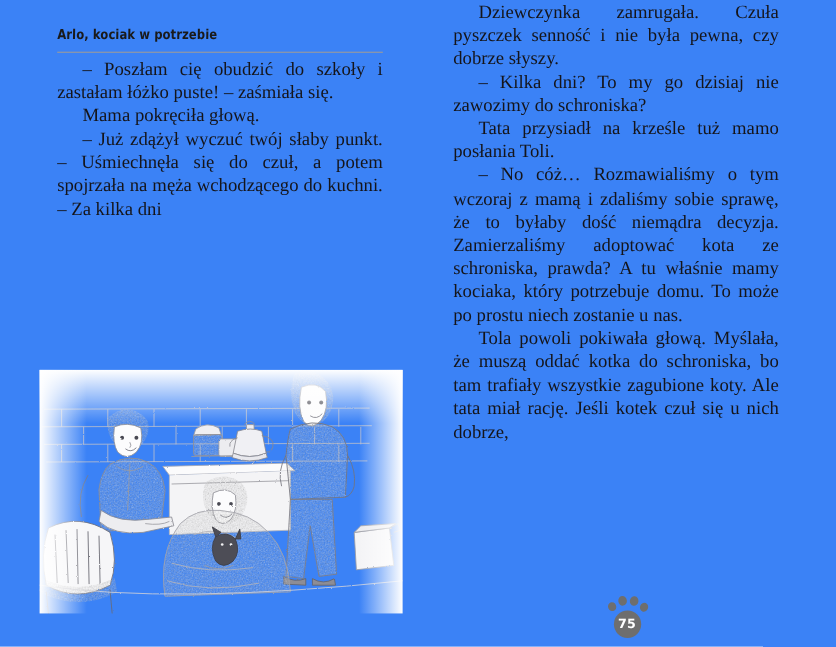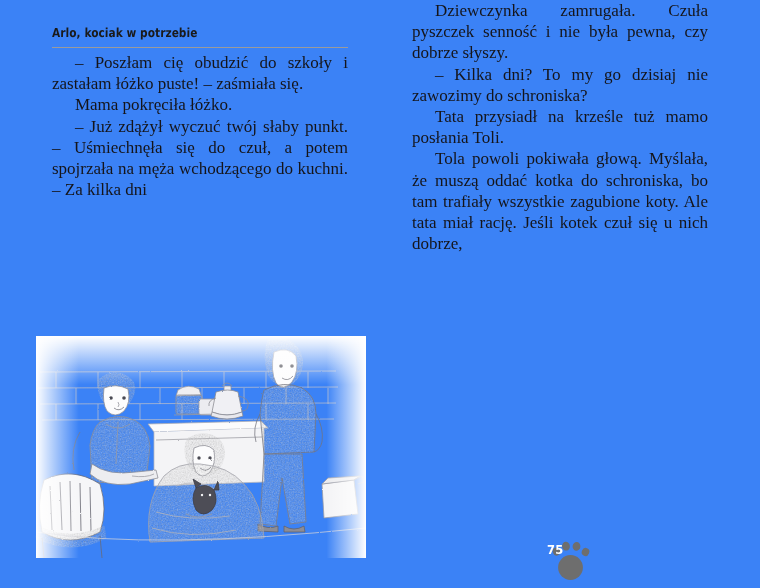--- a/index.html
+++ b/index.html
@@ -95,22 +95,22 @@
     display: flex;
     justify-content: center;
     align-items: flex-end;
   }
   .paw { position: relative; width: 46px; height: 42px; }
   .paw svg { display: block; width: 100%; height: 100%; }
   .folio-num {
     position: absolute;
     left: 0;
     right: 0;
-    bottom: 20px;
-    text-align: left;
+    bottom: 3px;
+    text-align: center;
     font-family: "DejaVu Sans", sans-serif;
     font-size: 11.5px;
     font-weight: 700;
     color: #ffffff;
     letter-spacing: 0.2px;
     line-height: 1;
     padding-bottom: 6px;
   }
 </style>
 </head>
@@ -121,21 +121,21 @@
 
     <div class="half left">
 
       <div class="runhead">
         <div class="runhead-text">Arlo, kociak w potrzebie</div>
         <div class="runhead-rule"></div>
       </div>
 
       <div class="column">
         <p>– Poszłam cię obudzić do szkoły i zastałam łóżko puste! – zaśmiała się.</p>
-        <p>Mama pokręciła łóżko.</p>
+        <p>Mama pokręciła głową.</p>
         <p>– Już zdążył wyczuć twój słaby punkt. – Uśmiechnęła się do czuł, a potem spojrzała na męża wchodzącego do kuchni. – Za kilka dni</p>
       </div>
 
       <div class="illus-wrap">
         <svg viewBox="0 0 330 222" preserveAspectRatio="xMidYMax meet" xmlns="http://www.w3.org/2000/svg">
           <defs>
             <filter id="pencil">
               <feTurbulence type="fractalNoise" baseFrequency="0.9" numOctaves="3" result="n"></feTurbulence>
               <feDisplacementMap in="SourceGraphic" in2="n" scale="1.6"></feDisplacementMap>
             </filter>
@@ -291,20 +291,21 @@
       </div>
     </div>
 
     <div class="half right">
 
 
       <div class="column">
         <p>Dziewczynka zamrugała. Czuła pyszczek senność i nie była pewna, czy dobrze słyszy.</p>
         <p>– Kilka dni? To my go dzisiaj nie zawozimy do schroniska?</p>
         <p>Tata przysiadł na krześle tuż mamo posłania Toli.</p>
+        <p>– No cóż… Rozmawialiśmy o tym wczoraj z mamą i zdaliśmy sobie sprawę, że to byłaby dość niemądra decyzja. Zamierzaliśmy adoptować kota ze schroniska, prawda? A tu właśnie mamy kociaka, który potrzebuje domu. To może po prostu niech zostanie u nas.</p>
         <p>Tola powoli pokiwała głową. Myślała, że muszą oddać kotka do schroniska, bo tam trafiały wszystkie zagubione koty. Ale tata miał rację. Jeśli kotek czuł się u nich dobrze,</p>
       </div>
 
       <div class="folio">
         <div class="paw">
           <svg viewBox="0 0 46 42" xmlns="http://www.w3.org/2000/svg">
             <g fill="#6e6e6e">
               <ellipse cx="9.5" cy="11.5" rx="3.7" ry="4.1" transform="rotate(-22 9.5 11.5)"></ellipse>
               <ellipse cx="19" cy="6.2" rx="3.9" ry="4.4" transform="rotate(-8 19 6.2)"></ellipse>
               <ellipse cx="29.5" cy="6.4" rx="3.9" ry="4.4" transform="rotate(8 29.5 6.4)"></ellipse>

